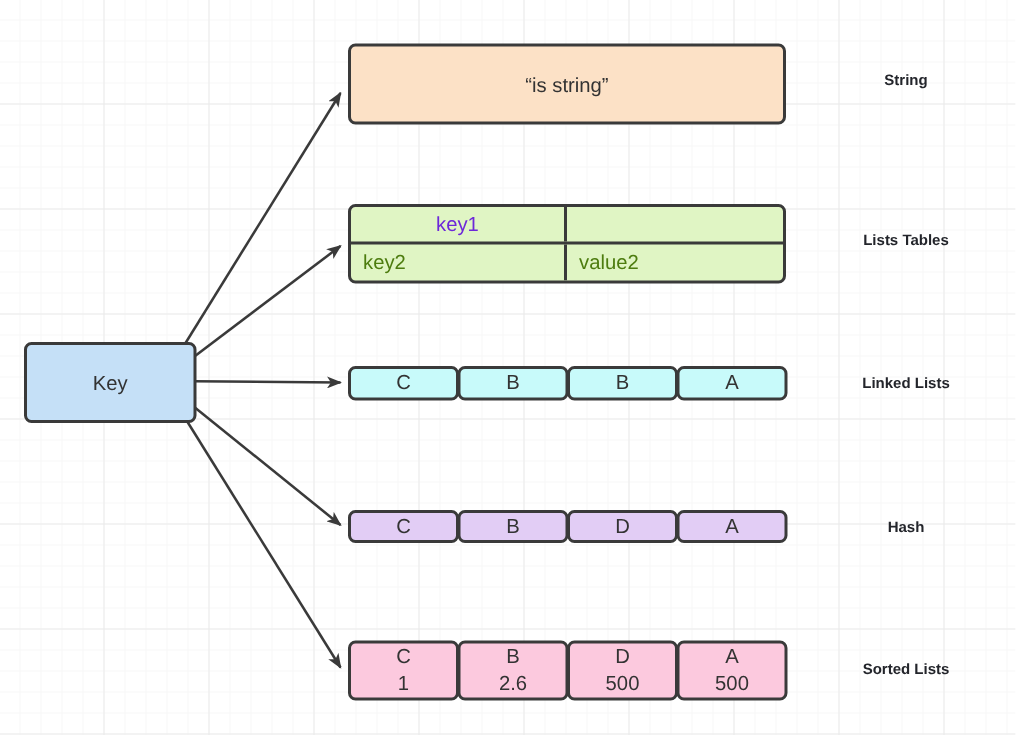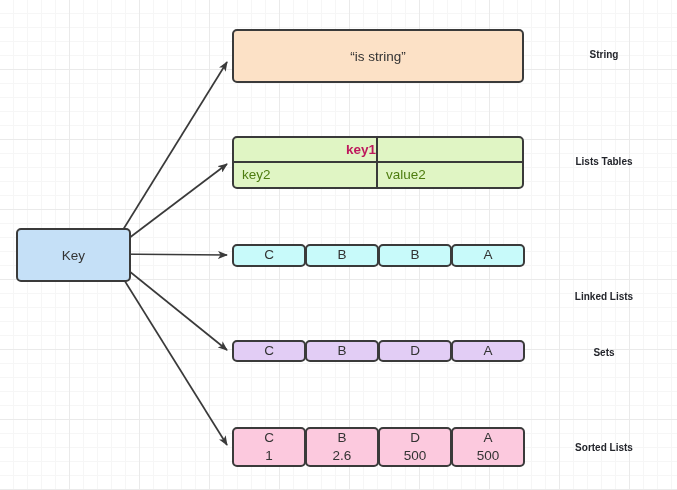--- a/index.html
+++ b/index.html
@@ -83,23 +83,23 @@
     width: 50%;
     display: flex;
     align-items: center;
     font-size: 13.5px;
     color: #4d7c0f;
   }
   .hash-cell.left-col {
     border-right: 2px solid #3a3a3a;
   }
   .hash-cell.head {
-    justify-content: flex-end;
-    font-weight: bold;
-    color: #be185d;
+    justify-content: center;
+    font-weight: normal;
+    color: #6d28d9;
   }
   .hash-cell.body {
     justify-content: flex-start;
     padding-left: 8px;
   }
   .row-node {
     display: flex;
     background: none;
     border: none;
     border-radius: 0;
@@ -130,21 +130,21 @@
   .side-label {
     position: absolute;
     font-size: 10px;
     font-weight: bold;
     color: #23252b;
     white-space: nowrap;
     transform: translate(-50%, -50%);
   }
   .label-string { left: 604px; top: 54px; }
   .label-hash   { left: 604px; top: 161px; }
-  .label-list   { left: 604px; top: 256px; margin-top: 40px; }
+  .label-list   { left: 604px; top: 256px; }
   .label-set    { left: 604px; top: 352px; }
   .label-zset   { left: 604px; top: 447px; }
 </style>
 </head>
 <body>
 
 <div id="canvas">
 
   <svg id="arrow-layer" viewBox="0 0 677 490" xmlns="http://www.w3.org/2000/svg">
     <defs>
@@ -230,16 +230,16 @@
     </div>
     <div class="cell">
       <span>A</span>
       <span>500</span>
     </div>
   </div>
 
   <div class="side-label label-string">String</div>
   <div class="side-label label-hash">Lists Tables</div>
   <div class="side-label label-list">Linked Lists</div>
-  <div class="side-label label-set">Sets</div>
+  <div class="side-label label-set">Hash</div>
   <div class="side-label label-zset">Sorted Lists</div>
 
 </div>
 
 </body></html>

